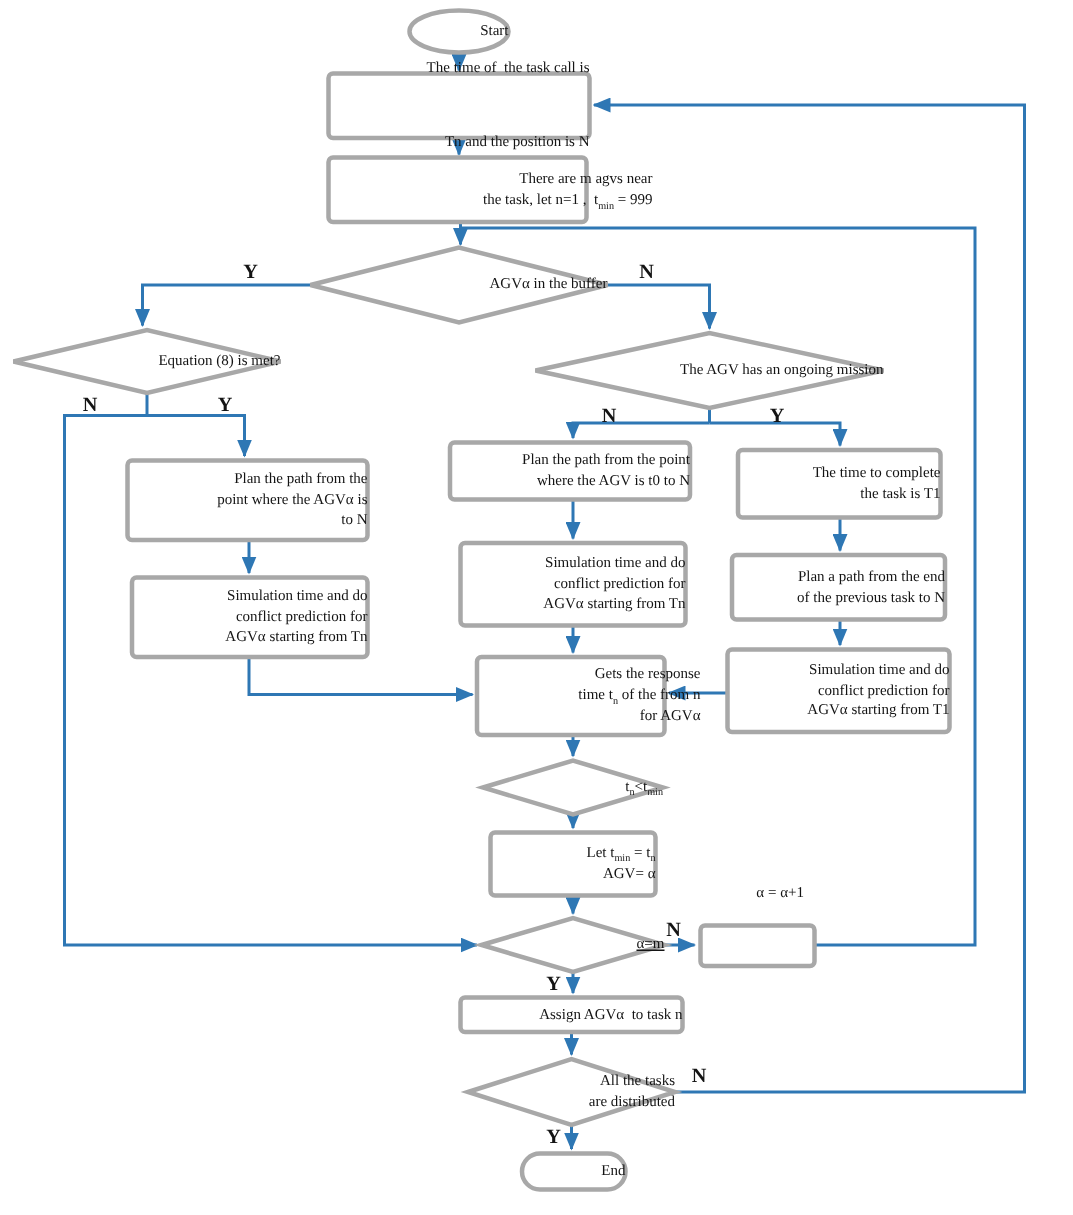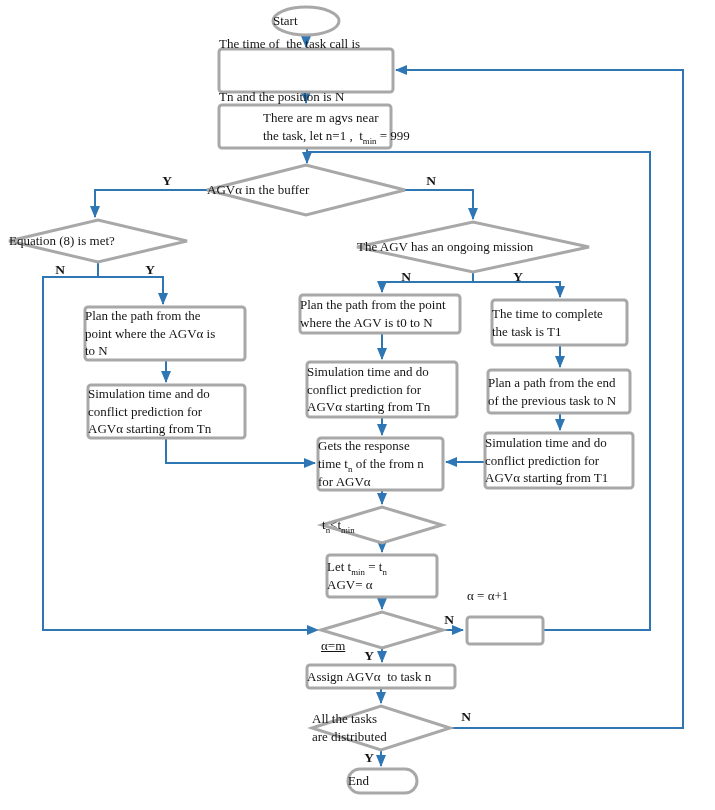--- a/index.html
+++ b/index.html
@@ -4,22 +4,22 @@
 <style>
   html,body { margin:0; padding:0; background:#ffffff; }
   .stage {
     position:relative; width:715px; height:810px; background:#ffffff;
     font-family:"Liberation Serif", serif; color:#141414; overflow:hidden;
   }
   svg.layer { position:absolute; left:0; top:0; }
   .edges path { fill:none; stroke:#2e77b4; stroke-width:2; }
   .shapes rect, .shapes polygon, .shapes ellipse { fill:#ffffff; stroke:#a8a8a8; stroke-width:3; }
   .node-label {
-    position:absolute; display:flex; flex-direction:column; align-items:flex-start;
-    justify-content:center; text-align:center; font-size:13px; line-height:1.38;
+    position:absolute; display:flex; flex-direction:column; align-items:flex-end;
+    justify-content:center; text-align:center; font-size:10px; line-height:1.38;
   }
   .node-label .ln { display:block; white-space:pre; }
   sub { font-size:0.68em; line-height:0; }
   .edge-label {
     position:absolute; transform:translate(-50%,-50%); font-weight:bold;
     font-size:13.5px; white-space:nowrap;
   }
 </style>
 </head>
 <body>
@@ -146,36 +146,36 @@
     <span class="ln">Plan a path from the end</span>
     <span class="ln">of the previous task to N</span>
   </div>
 
   <div class="node-label" style="left:485px;top:433px;width:148px;height:55px;">
     <span class="ln">Simulation time and do</span>
     <span class="ln">conflict prediction for</span>
     <span class="ln">AGVα starting from T1</span>
   </div>
 
-  <div class="node-label" style="left:318px;top:438px;width:125px;height:52px;">
+  <div class="node-label" style="left:318px;top:438px;width:125px;height:52px;padding-left:24px;">
     <span class="ln">Gets the response</span>
     <span class="ln"><span>time t</span><sub>n</sub><span> of the from n</span></span>
     <span class="ln">for AGVα</span>
   </div>
 
   <div class="node-label" style="left:322px;top:507px;width:120px;height:36px;">
     <span class="ln"><span>t</span><sub>n</sub><span>&lt;t</span><sub>min</sub></span>
   </div>
 
   <div class="node-label" style="left:327px;top:555px;width:110px;height:42px;">
     <span class="ln"><span>Let t</span><sub>min</sub><span> = t</span><sub>n</sub></span>
     <span class="ln">AGV= α</span>
   </div>
 
-  <div class="node-label" style="left:321px;top:628px;width:122px;height:36px;text-decoration:underline;">
+  <div class="node-label" style="left:321px;top:612px;width:122px;height:36px;text-decoration:underline;">
     <span class="ln">α=m</span>
   </div>
 
   <div class="node-label" style="left:467px;top:582px;width:69px;height:27px;">
     <span class="ln">α = α+1</span>
   </div>
 
   <div class="node-label" style="left:307px;top:665px;width:148px;height:23px;">
     <span class="ln">Assign AGVα  to task n</span>
   </div>

